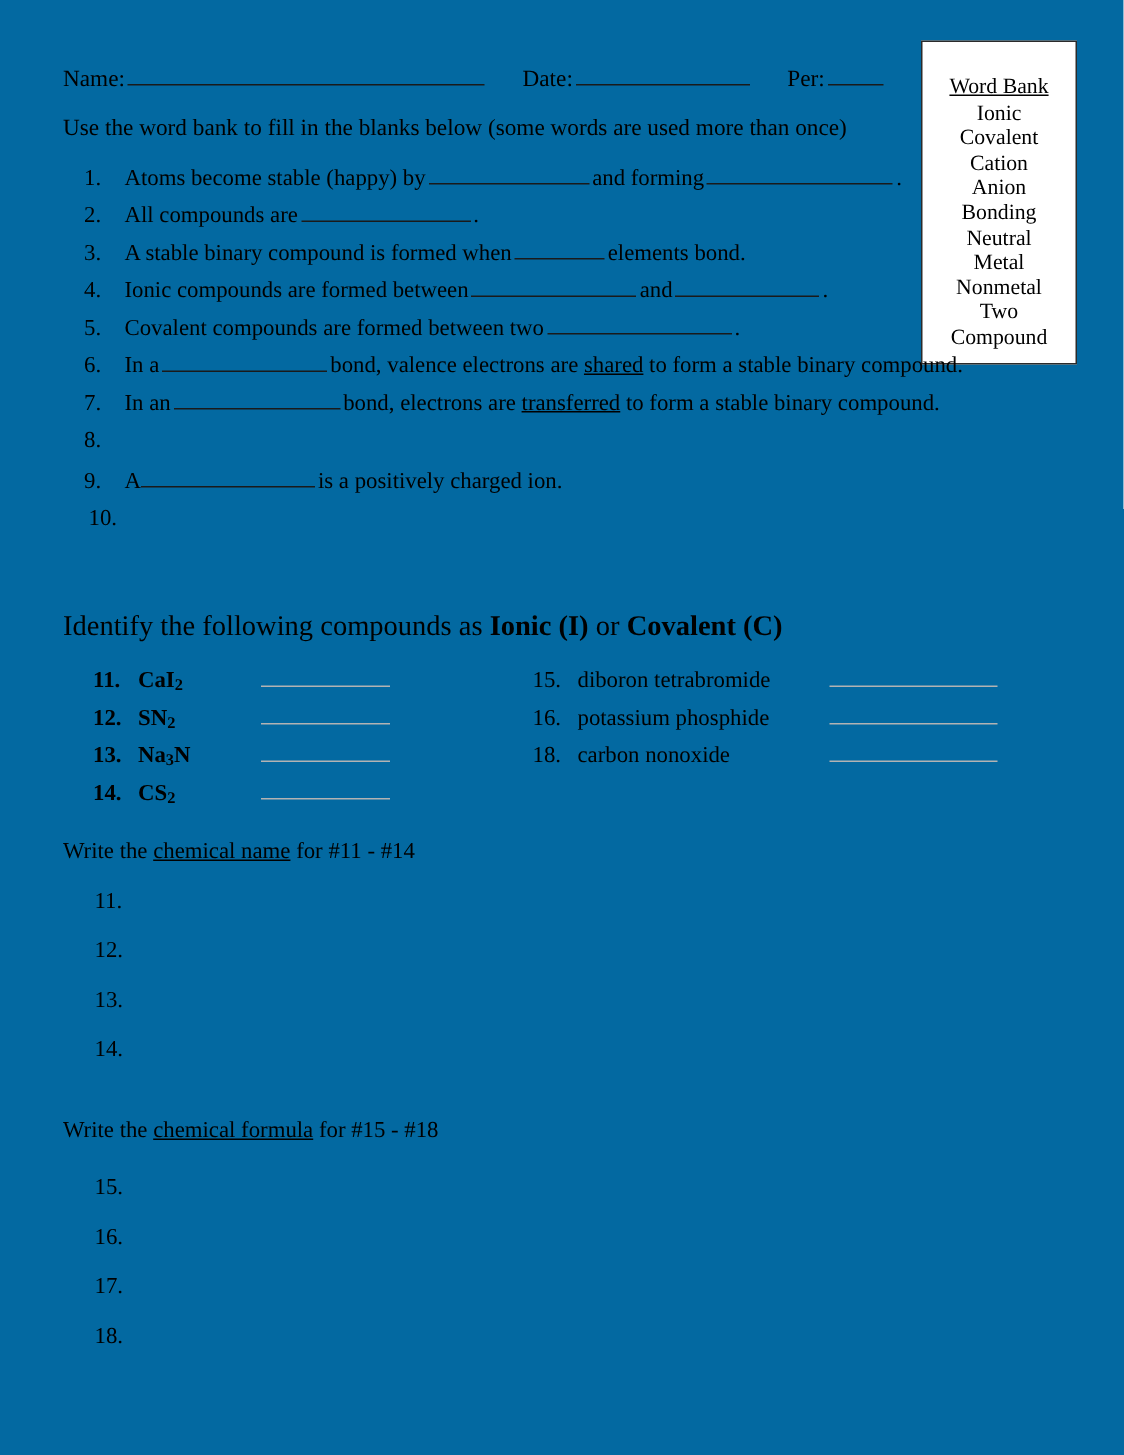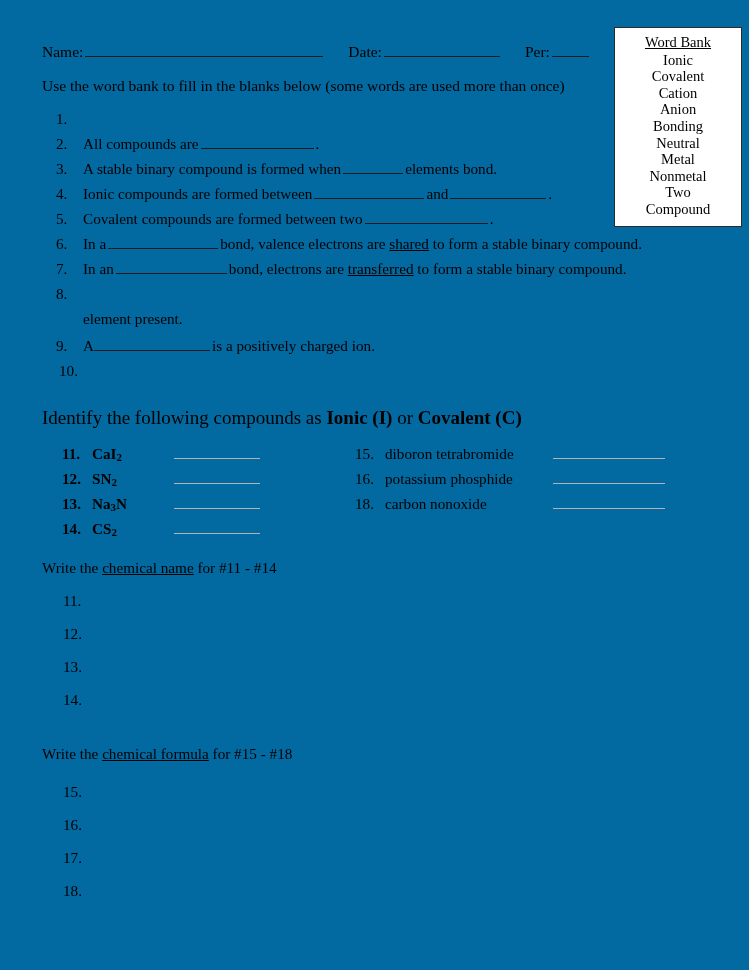--- a/index.html
+++ b/index.html
@@ -59,24 +59,24 @@
     left: 42px;
     top: 78px;
     font-size: 15.5px;
     line-height: 1;
   }
 
   
   #wordbank {
     left: 614px;
     top: 27px;
-    width: 128px;
+    width: 104px;
     border: 1.4px solid #2b2b2b;
     background: #fff;
-    padding: 6px 0 8px 0;
+    padding: 22px 0 8px 0;
     text-align: center;
     font-size: 14.5px;
     line-height: 16.6px;
     box-sizing: border-box;
   }
   #wordbank .wb-title {
     text-decoration: underline;
     padding-bottom: 1px;
   }
 
@@ -190,20 +190,21 @@
     <div>Metal</div>
     <div>Nonmetal</div>
     <div>Two</div>
     <div>Compound</div>
   </div>
 
   <div id="qlist" class="abs">
 
     <div class="qitem">
       <span class="qnum">1.</span>
+      <span class="qtext"><span>Atoms become stable (happy) by</span><span class="blank bw-a"></span><span>and forming</span><span class="blank bw-b"></span><span>.</span></span>
     </div>
 
     <div class="qitem">
       <span class="qnum">2.</span>
       <span class="qtext"><span>All compounds are</span><span class="blank bw-c"></span><span>.</span></span>
     </div>
 
     <div class="qitem">
       <span class="qnum">3.</span>
       <span class="qtext"><span>A stable binary compound is formed when</span><span class="blank bw-d"></span><span>elements bond.</span></span>
@@ -225,21 +226,20 @@
     </div>
 
     <div class="qitem">
       <span class="qnum">7.</span>
       <span class="qtext"><span>In an</span><span class="blank bw-i"></span><span>bond, electrons are </span><span class="u">transferred</span><span> to form a stable binary compound.</span></span>
     </div>
 
     <div class="qitem">
       <span class="qnum">8.</span>
     </div>
-    <div class="qcont">element present.</div>
 
     <div class="qitem" style="margin-top:2px;">
       <span class="qnum">9.</span>
       <span class="qtext"><span>A</span><span class="blank bw-k" style="margin-left:0;"></span><span>is a positively charged ion.</span></span>
     </div>
 
     <div class="qitem">
       <span class="qnum wide">10.</span>
     </div>
 

